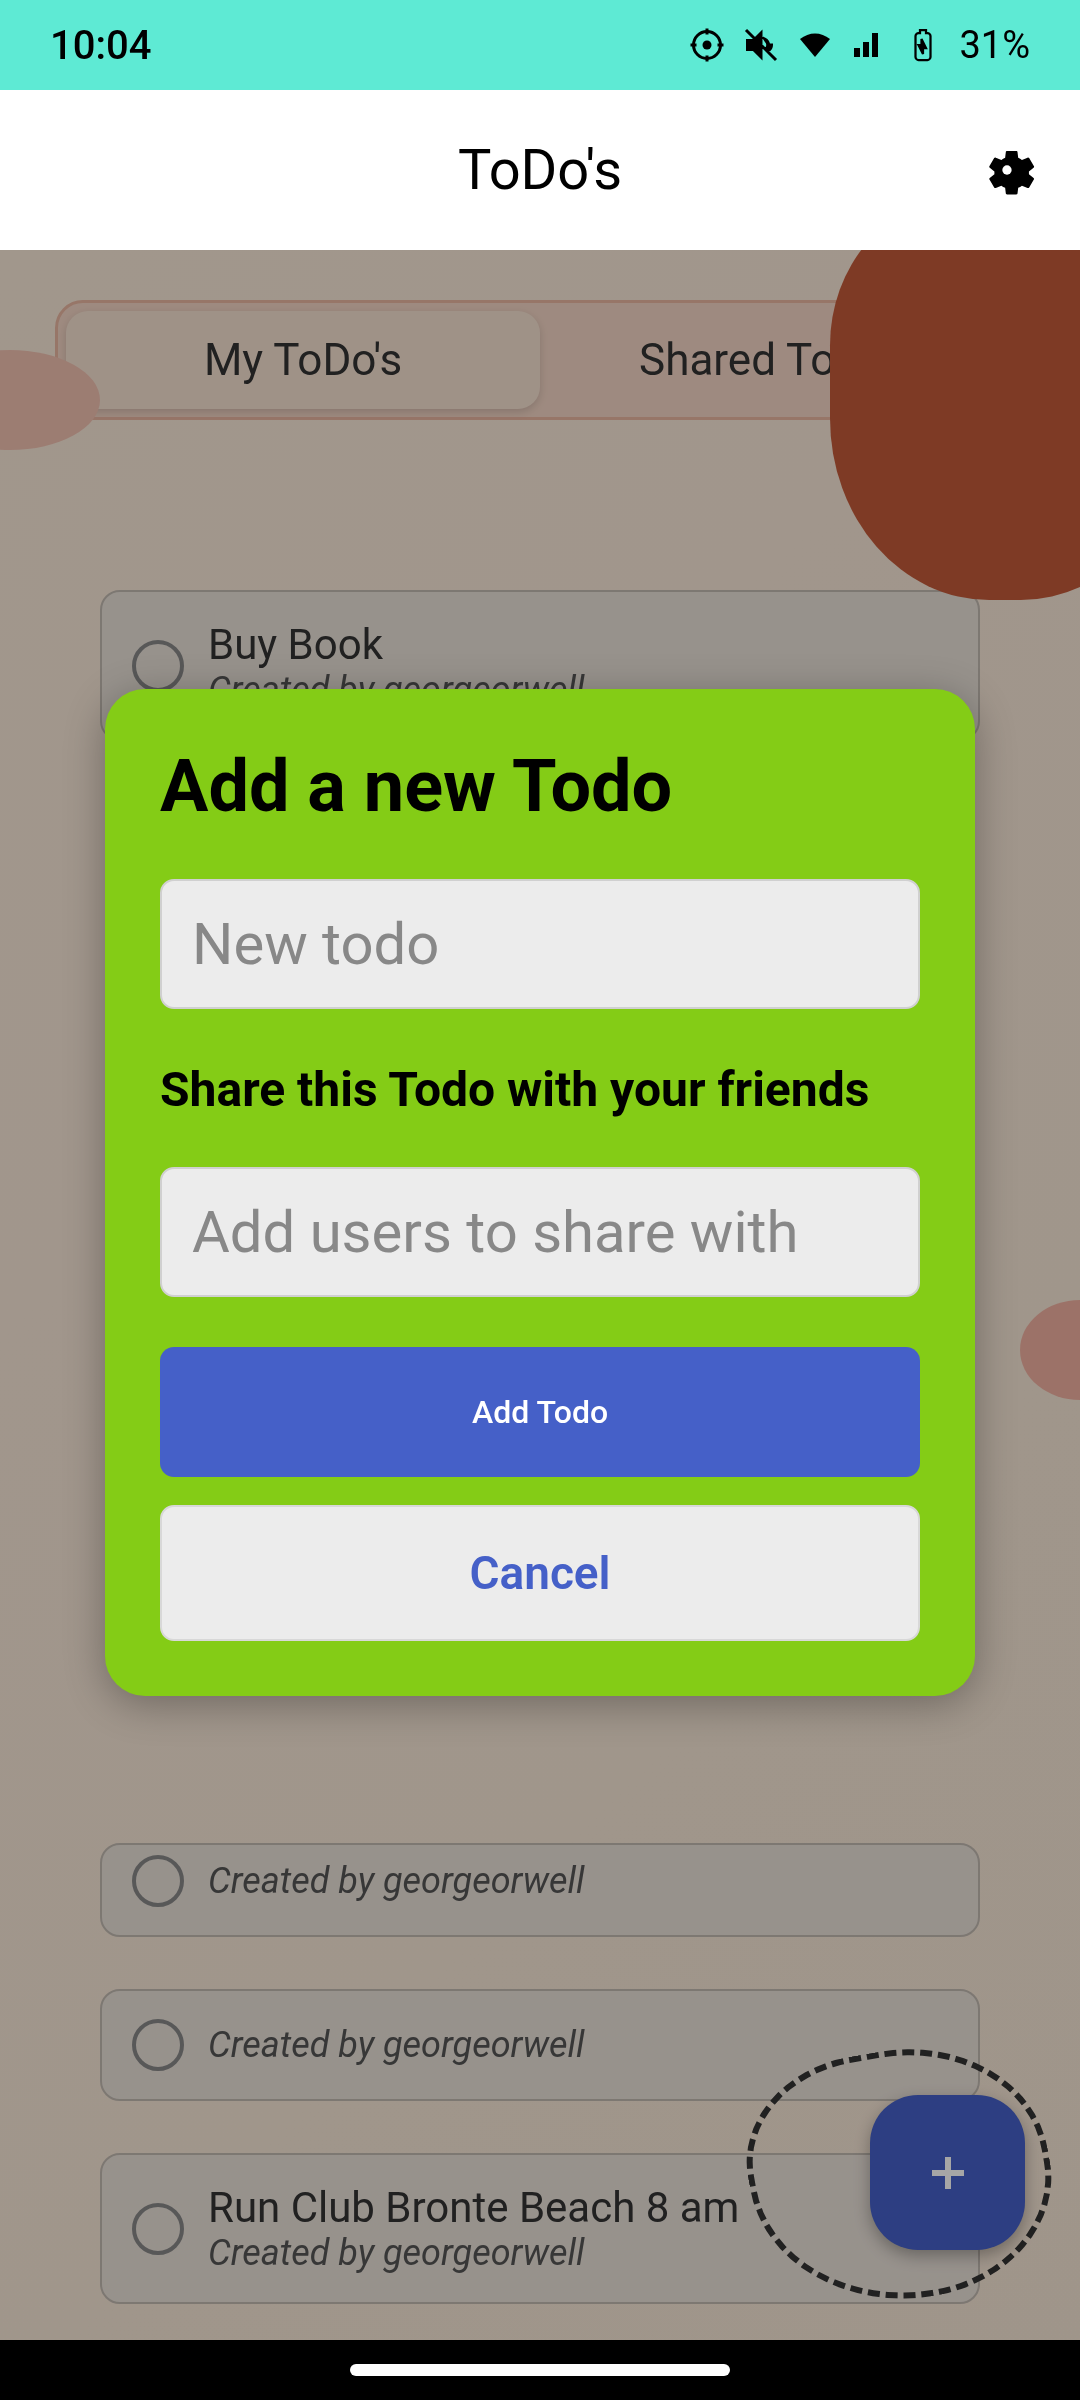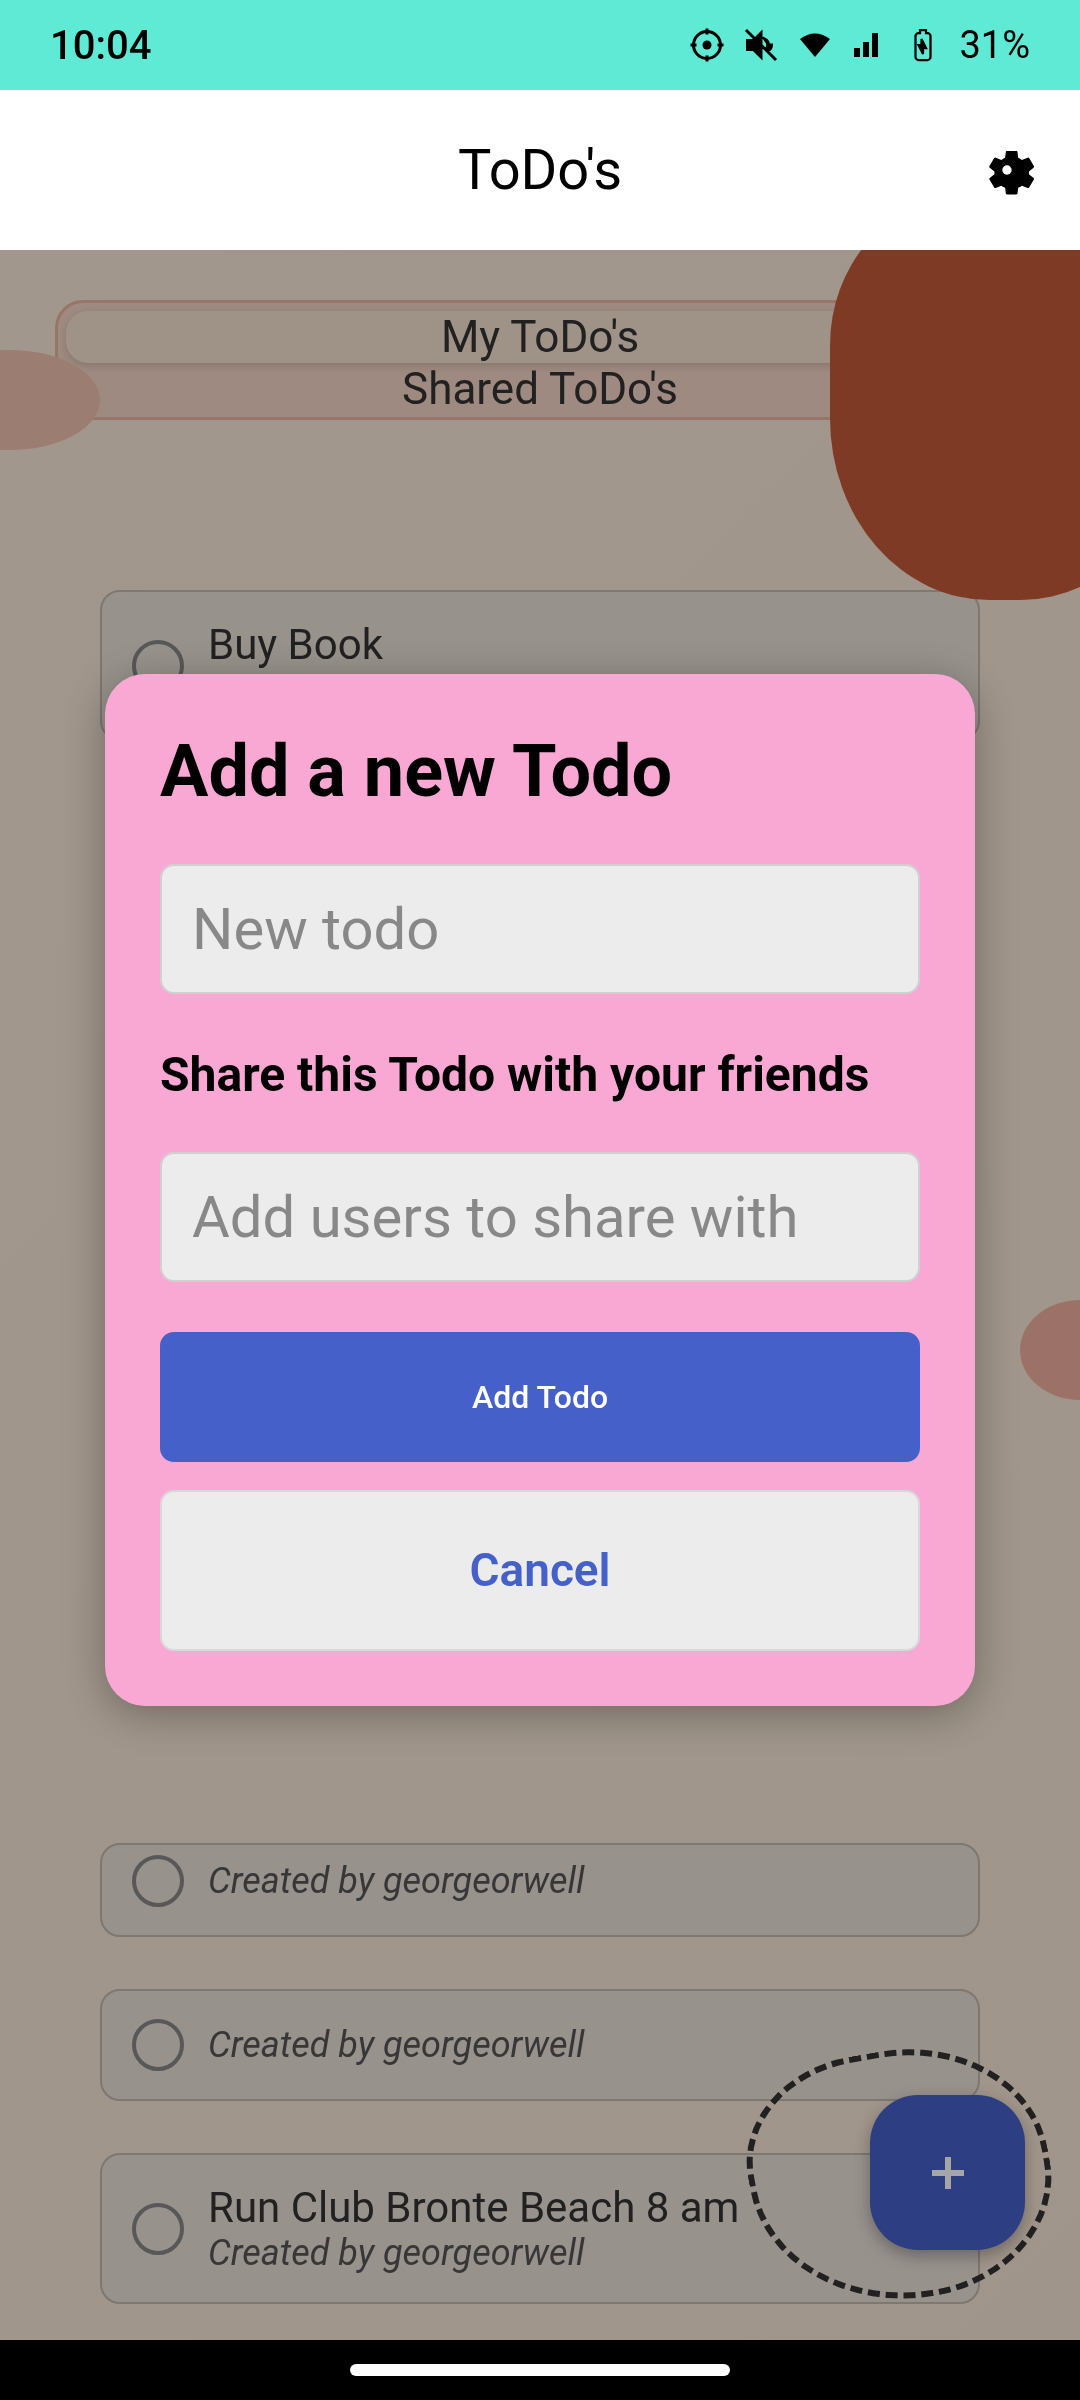--- a/index.html
+++ b/index.html
@@ -118,21 +118,20 @@
     
     
     .tab-bar {
       margin: 50px 55px 0;
       display: flex;
       background: #f3d5c5;
       border-radius: 28px;
       padding: 8px;
       border: 3px solid #e8b5a0;
       height: 120px;
-      flex-direction: column;
     }
     
     .tab {
       flex: 1;
       display: flex;
       align-items: center;
       justify-content: center;
       font-size: 44px;
       color: #333;
       border-radius: 22px;
@@ -211,24 +210,24 @@
       top: 250px;
       left: 0;
       right: 0;
       bottom: 60px;
       background: rgba(0,0,0,0.35);
     }
     
     
     .modal {
       position: absolute;
-      top: 674px;
+      top: 689px;
       left: 105px;
       right: 105px;
-      background: #f9a8d4;
+      background: #84cc16;
       border-radius: 40px;
       padding: 55px 55px 55px;
       box-shadow: 0 8px 40px rgba(0,0,0,0.3);
     }
     
     .modal-title {
       font-size: 72px;
       font-weight: 700;
       color: #000;
       margin-bottom: 50px;
@@ -265,21 +264,21 @@
       border: none;
       border-radius: 14px;
       color: #fff;
       font-size: 32px;
       font-weight: 500;
       margin-top: 50px;
     }
     
     .btn-secondary {
       width: 100%;
-      height: 161px;
+      height: 136px;
       background: #ececec;
       border: 2px solid #d8d8d8;
       border-radius: 14px;
       color: #4560c8;
       font-size: 46px;
       font-weight: 600;
       margin-top: 28px;
     }
     
     

